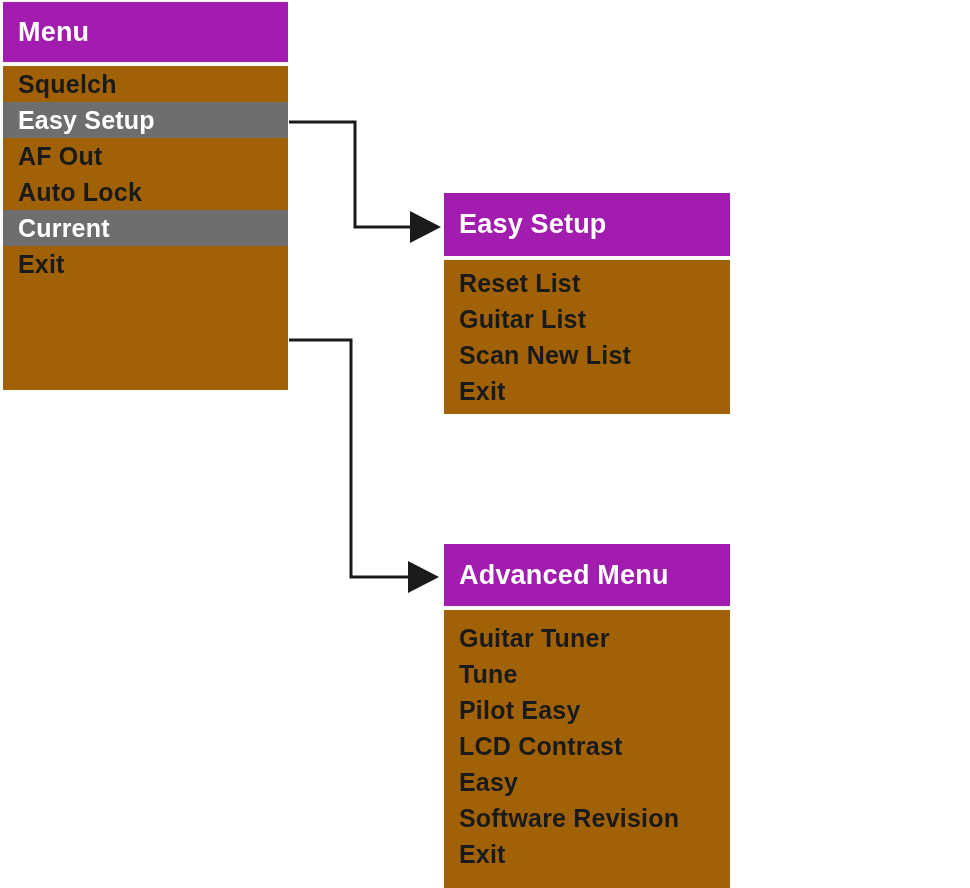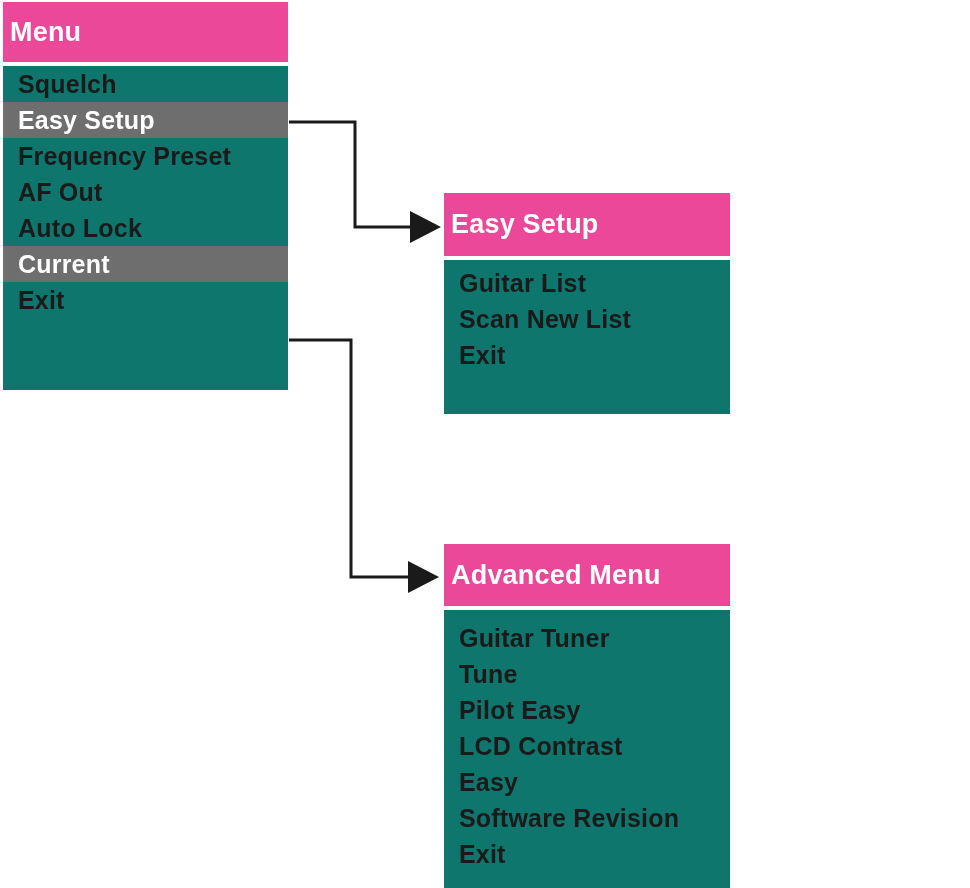--- a/index.html
+++ b/index.html
@@ -12,31 +12,31 @@
     position: relative;
     width: 970px;
     height: 888px;
     background: #ffffff;
     overflow: hidden;
   }
   .menu-box {
     position: absolute;
   }
   .menu-header {
-    background: #ec4899;
+    background: #a21caf;
     color: #ffffff;
     font-size: 27px;
     font-weight: 700;
     display: flex;
     align-items: center;
-    padding-left: 7px;
+    padding-left: 15px;
     letter-spacing: 0.2px;
   }
   .menu-body {
-    background: #0f766e;
+    background: #a16207;
     margin-top: 4px;
     box-sizing: border-box;
   }
   .menu-item {
     height: 36px;
     line-height: 36px;
     padding-left: 15px;
     font-size: 25px;
     font-weight: 700;
     color: #1a1a1a;
@@ -70,21 +70,20 @@
 </head>
 <body>
 
 <div class="canvas">
 
   <div class="menu-box" id="main-menu">
     <div class="menu-header">Menu</div>
     <div class="menu-body">
       <div class="menu-item" data-selected="false">Squelch</div>
       <div class="menu-item" data-selected="true">Easy Setup</div>
-      <div class="menu-item" data-selected="false">Frequency Preset</div>
       <div class="menu-item" data-selected="false">AF Out</div>
       <div class="menu-item" data-selected="false">Auto Lock</div>
       <div class="menu-item" data-selected="true">Current</div>
       <div class="menu-item" data-selected="false">Exit</div>
     </div>
   </div>
 
   <svg id="connectors" viewBox="0 0 970 888" xmlns="http://www.w3.org/2000/svg">
     <g>
       <path d="M 289 122 L 355 122 L 355 227 L 410 227" fill="none" stroke="#1a1a1a" stroke-width="3"></path>
@@ -92,20 +91,21 @@
     </g>
     <g>
       <path d="M 289 340 L 351 340 L 351 577 L 408 577" fill="none" stroke="#1a1a1a" stroke-width="3"></path>
       <polygon points="408,561 408,593 439,577" fill="#1a1a1a"></polygon>
     </g>
   </svg>
 
   <div class="menu-box" id="easy-setup-menu">
     <div class="menu-header">Easy Setup</div>
     <div class="menu-body">
+      <div class="menu-item">Reset List</div>
       <div class="menu-item">Guitar List</div>
       <div class="menu-item">Scan New List</div>
       <div class="menu-item">Exit</div>
     </div>
   </div>
 
   <div class="menu-box" id="advanced-menu">
     <div class="menu-header">Advanced Menu</div>
     <div class="menu-body">
       <div class="menu-item">Guitar Tuner</div>

